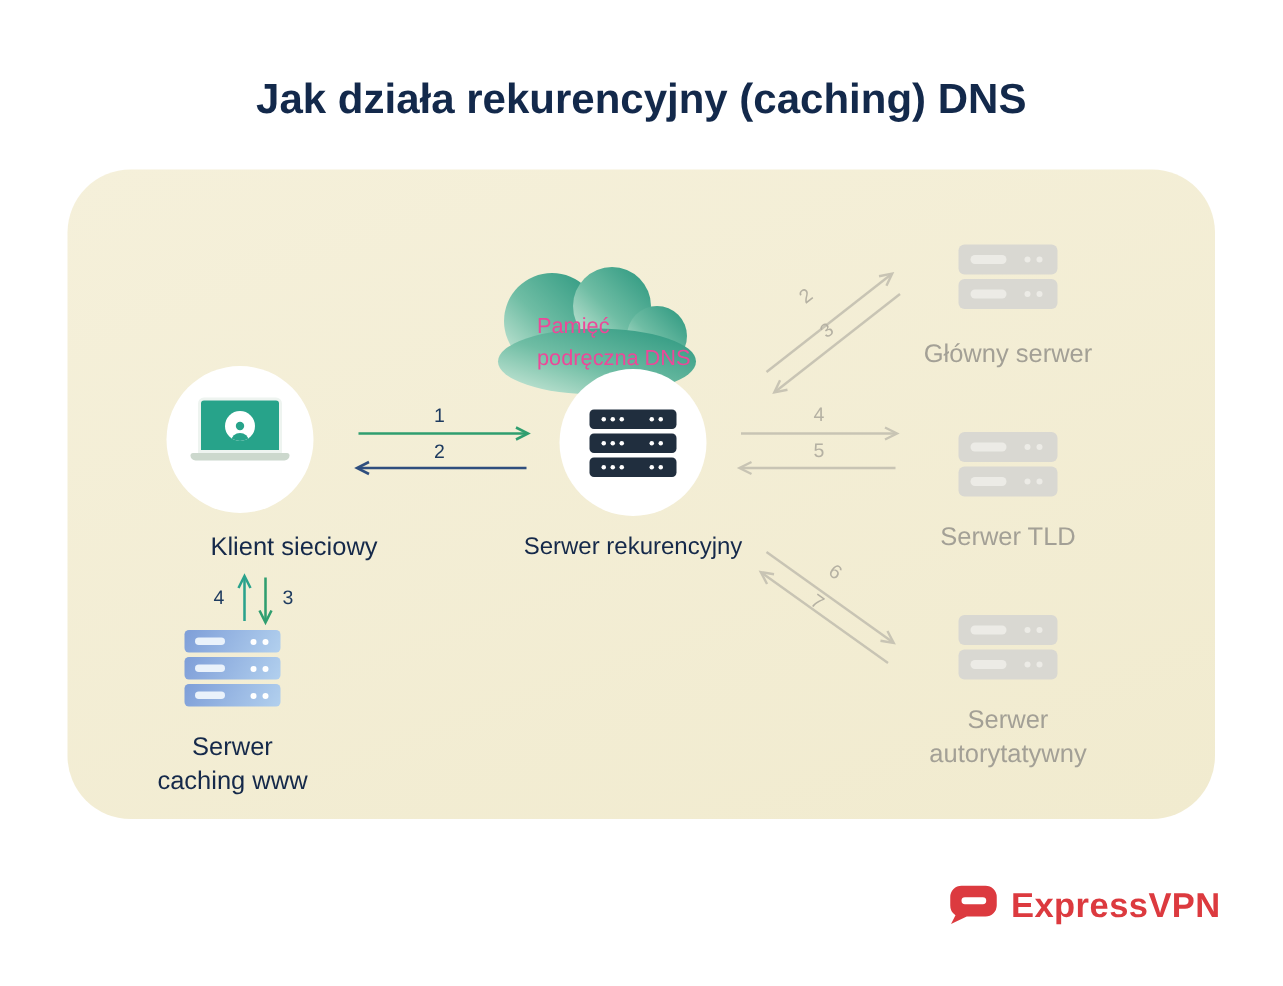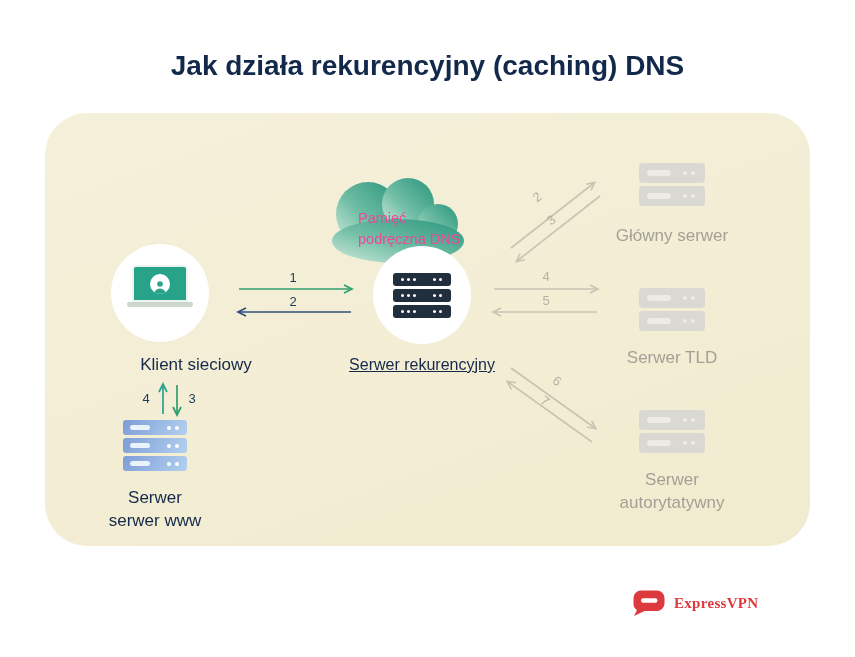--- a/index.html
+++ b/index.html
@@ -60,21 +60,21 @@
   .cloud-label { position:absolute; left:358px; top:208px; width:114px;
                  font-size:14.5px; line-height:21px; color:#ec4899; }
 
   .num { position:absolute; font-size:13px; color:#1d3a5f;
          transform:translate(-50%,-50%); white-space:nowrap; }
   .num-gray { color:#b5b1a3; }
   .rot-up   { transform:translate(-50%,-50%) rotate(-38deg); }
   .rot-down { transform:translate(-50%,-50%) rotate(35deg); }
 
   .brand { position:absolute; left:630px; top:588px; display:flex; align-items:center; gap:8px; }
-  .brand-text { font-family:Liberation Serif, serif; font-weight:700; font-size:15px;
+  .brand-text { font-family:Liberation Sans, sans-serif; font-weight:700; font-size:23px;
                 color:#dc3a3f; letter-spacing:0.3px; }
 </style>
 </head>
 <body>
 
 <div class="stage">
 
   <div class="title">Jak działa rekurencyjny (caching) DNS</div>
 
   <div class="panel"></div>
@@ -172,33 +172,33 @@
   <span class="num num-gray rot-up" style="left:537px; top:197px;">2</span>
   <span class="num num-gray rot-up" style="left:551px; top:220px;">3</span>
   <span class="num num-gray" style="left:546px; top:276px;">4</span>
   <span class="num num-gray" style="left:546px; top:300px;">5</span>
   <span class="num num-gray rot-down" style="left:557px; top:381px;">6</span>
   <span class="num num-gray rot-down" style="left:545px; top:401px;">7</span>
   <span class="num" style="left:146px; top:398px;">4</span>
   <span class="num" style="left:192px; top:398px;">3</span>
 
   <div class="node-label" style="left:160px; top:353px;margin-left:36px;">Klient sieciowy</div>
-  <div class="node-label recursive-label" style="left:422px; top:353px;text-decoration:underline;">Serwer rekurencyjny</div>
+  <div class="node-label recursive-label" style="left:422px; top:353px;">Serwer rekurencyjny</div>
 
   <div class="node-label gray-label" style="left:672px; top:224px; width:190px;">
     <span>Główny serwer</span><br>
   </div>
   <div class="node-label gray-label" style="left:672px; top:346px;">Serwer TLD</div>
   <div class="node-label gray-label" style="left:672px; top:468px; width:160px;">
     <span>Serwer</span><br>
     <span>autorytatywny</span>
   </div>
   <div class="node-label" style="left:155px; top:486px; width:140px;">
     <span>Serwer</span><br>
-    <span>serwer www</span>
+    <span>caching www</span>
   </div>
 
   <div class="brand">
     <svg width="36" height="30" viewBox="0 0 36 30">
       <path d="M11 2.5h16a7.5 7.5 0 0 1 7.5 7.5v5.5a7.5 7.5 0 0 1-7.5 7.5H14.5L4 28l3-5.9A7.5 7.5 0 0 1 3.5 15.5V10A7.5 7.5 0 0 1 11 2.5Z" fill="#dc3a3f"></path>
       <rect x="11" y="10.2" width="16.5" height="4.6" rx="2.3" fill="#ffffff"></rect>
     </svg>
     <span class="brand-text">ExpressVPN</span>
   </div>
 

